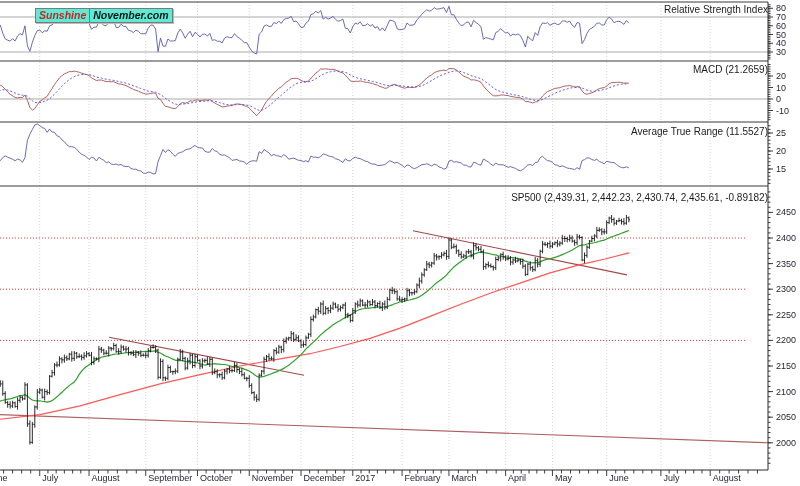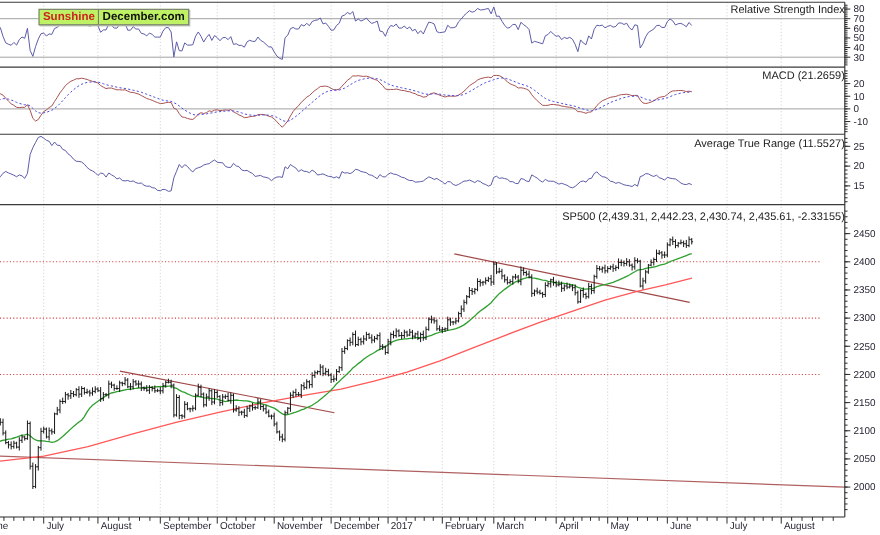--- a/index.html
+++ b/index.html
@@ -1,19 +1,19 @@
 <!DOCTYPE html>
 <html><head>
 <meta charset="utf-8">
 <style>
   html,body{margin:0;padding:0;background:#ffffff;}
   body{width:800px;height:486px;position:relative;font-family:"Liberation Sans",sans-serif;overflow:hidden;}
   svg{display:block;overflow:hidden;}
   .panel-title{position:absolute;left:0;width:768px;text-align:right;font-size:10px;color:#1c1c1c;pointer-events:none;white-space:nowrap;}
-  #logo{position:absolute;left:35px;top:8px;display:flex;border:1px solid #7a7a7a;background:#bef264;box-shadow:1px 1px 0 #bbbbbb;font-weight:bold;font-size:10.5px;line-height:13px;cursor:pointer;}
+  #logo{position:absolute;left:35px;top:8px;display:flex;border:1px solid #7a7a7a;background:#5eead4;box-shadow:1px 1px 0 #bbbbbb;font-weight:bold;font-size:10.5px;line-height:13px;cursor:pointer;font-style:italic;}
   #logo span{padding:0 3px;}
   #logo .p1{color:#cc2222;border-right:1px solid #7a7a7a;}
   #logo .p2{color:#111111;}
 </style>
 </head>
 <body>
 
 <svg id="chart" width="800" height="486" viewBox="0 0 800 486">
     <path d="M39.73 2L39.73 470M89.03 2L89.03 470M145.73 2L145.73 470M197.49 2L197.49 470M249.26 2L249.26 470M301.02 2L301.02 470M352.79 2L352.79 470M402.09 2L402.09 470M448.92 2L448.92 470M505.62 2L505.62 470M552.45 2L552.45 470M606.68 2L606.68 470M660.91 2L660.91 470M710.21 2L710.21 470" stroke="#cccccc" stroke-width="0.8" stroke-dasharray="1 2" fill="none"></path>
     <line x1="0" y1="17" x2="768" y2="17" stroke="#a0a0a0" stroke-width="0.9"></line>
@@ -79,18 +79,18 @@
     <text x="554.95" y="481" font-size="9" fill="#1f1f2e">May</text>
     <text x="609.18" y="481" font-size="9" fill="#1f1f2e">June</text>
     <text x="663.41" y="481" font-size="9" fill="#1f1f2e">July</text>
     <text x="712.71" y="481" font-size="9" fill="#1f1f2e">August</text>
     <path d="M3.58 470L3.58 473.5M12.61 470L12.61 473.5M21.65 470L21.65 473.5M30.69 470L30.69 473.5M39.73 470L39.73 476M47.95 470L47.95 473.5M56.16 470L56.16 473.5M64.38 470L64.38 473.5M72.6 470L72.6 473.5M80.81 470L80.81 473.5M89.03 470L89.03 476M98.48 470L98.48 473.5M107.93 470L107.93 473.5M117.38 470L117.38 473.5M126.83 470L126.83 473.5M136.28 470L136.28 473.5M145.73 470L145.73 476M154.35 470L154.35 473.5M162.98 470L162.98 473.5M171.61 470L171.61 473.5M180.24 470L180.24 473.5M188.86 470L188.86 473.5M197.49 470L197.49 476M206.12 470L206.12 473.5M214.74 470L214.74 473.5M223.37 470L223.37 473.5M232 470L232 473.5M240.63 470L240.63 473.5M249.26 470L249.26 476M257.88 470L257.88 473.5M266.51 470L266.51 473.5M275.14 470L275.14 473.5M283.77 470L283.77 473.5M292.39 470L292.39 473.5M301.02 470L301.02 476M309.65 470L309.65 473.5M318.27 470L318.27 473.5M326.9 470L326.9 473.5M335.53 470L335.53 473.5M344.16 470L344.16 473.5M352.79 470L352.79 476M361 470L361 473.5M369.22 470L369.22 473.5M377.43 470L377.43 473.5M385.65 470L385.65 473.5M393.87 470L393.87 473.5M402.09 470L402.09 476M409.89 470L409.89 473.5M417.7 470L417.7 473.5M425.5 470L425.5 473.5M433.31 470L433.31 473.5M441.11 470L441.11 473.5M448.92 470L448.92 476M458.37 470L458.37 473.5M467.82 470L467.82 473.5M477.27 470L477.27 473.5M486.72 470L486.72 473.5M496.17 470L496.17 473.5M505.62 470L505.62 476M513.42 470L513.42 473.5M521.23 470L521.23 473.5M529.03 470L529.03 473.5M536.84 470L536.84 473.5M544.64 470L544.64 473.5M552.45 470L552.45 476M561.49 470L561.49 473.5M570.53 470L570.53 473.5M579.56 470L579.56 473.5M588.6 470L588.6 473.5M597.64 470L597.64 473.5M606.68 470L606.68 476M615.72 470L615.72 473.5M624.76 470L624.76 473.5M633.79 470L633.79 473.5M642.83 470L642.83 473.5M651.87 470L651.87 473.5M660.91 470L660.91 476M669.13 470L669.13 473.5M677.34 470L677.34 473.5M685.56 470L685.56 473.5M693.78 470L693.78 473.5M701.99 470L701.99 473.5M710.21 470L710.21 476M719.66 470L719.66 473.5M729.11 470L729.11 473.5M738.56 470L738.56 473.5M748.01 470L748.01 473.5M757.46 470L757.46 473.5" stroke="#2a2a2a" stroke-width="0.9" fill="none"></path>
   </svg>
 
 <div class="panel-title" style="top:4px">Relative Strength Index</div>
 <div class="panel-title" style="top:64px">MACD (21.2659)</div>
 <div class="panel-title" style="top:126px">Average True Range (11.5527)</div>
-<div class="panel-title" style="top:192px">SP500 (2,439.31, 2,442.23, 2,430.74, 2,435.61, -2.33155)</div>
+<div class="panel-title" style="top:192px">SP500 (2,439.31, 2,442.23, 2,430.74, 2,435.61, -0.89182)</div>
 
 <div id="logo">
   <span class="p1">Sunshine</span>
-  <span class="p2">December.com</span>
+  <span class="p2">November.com</span>
 </div>
 
 </body></html>

